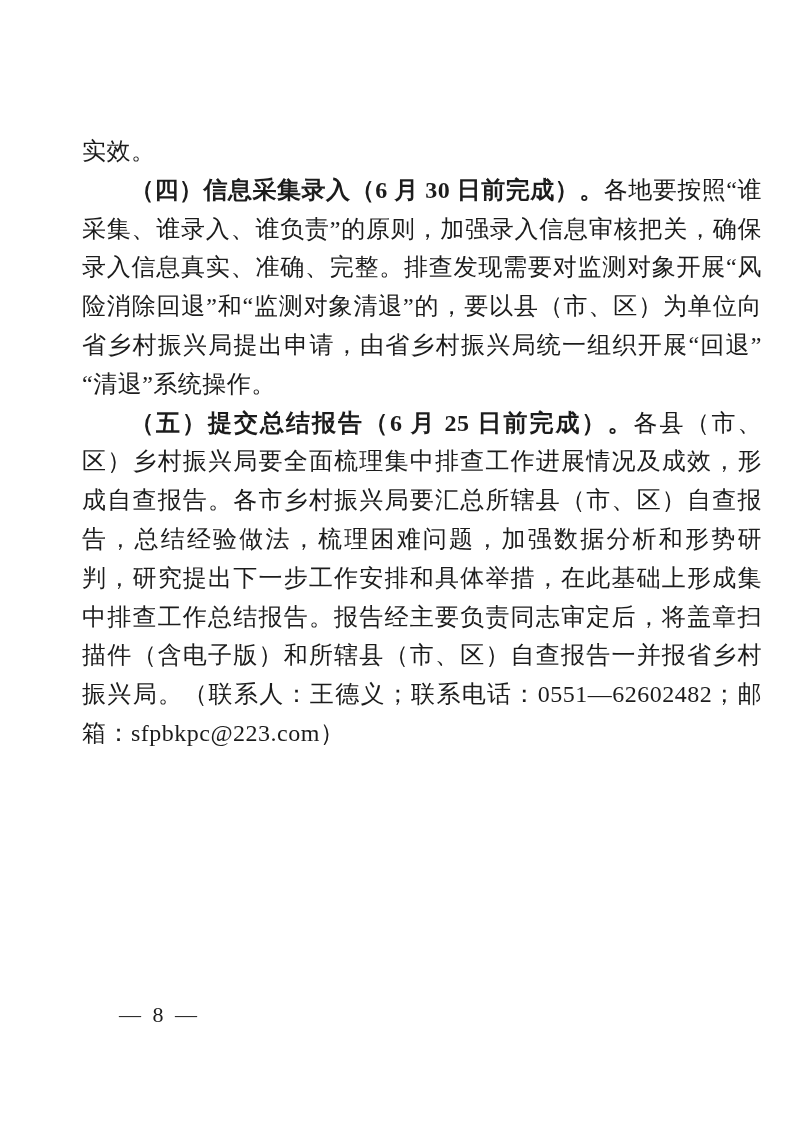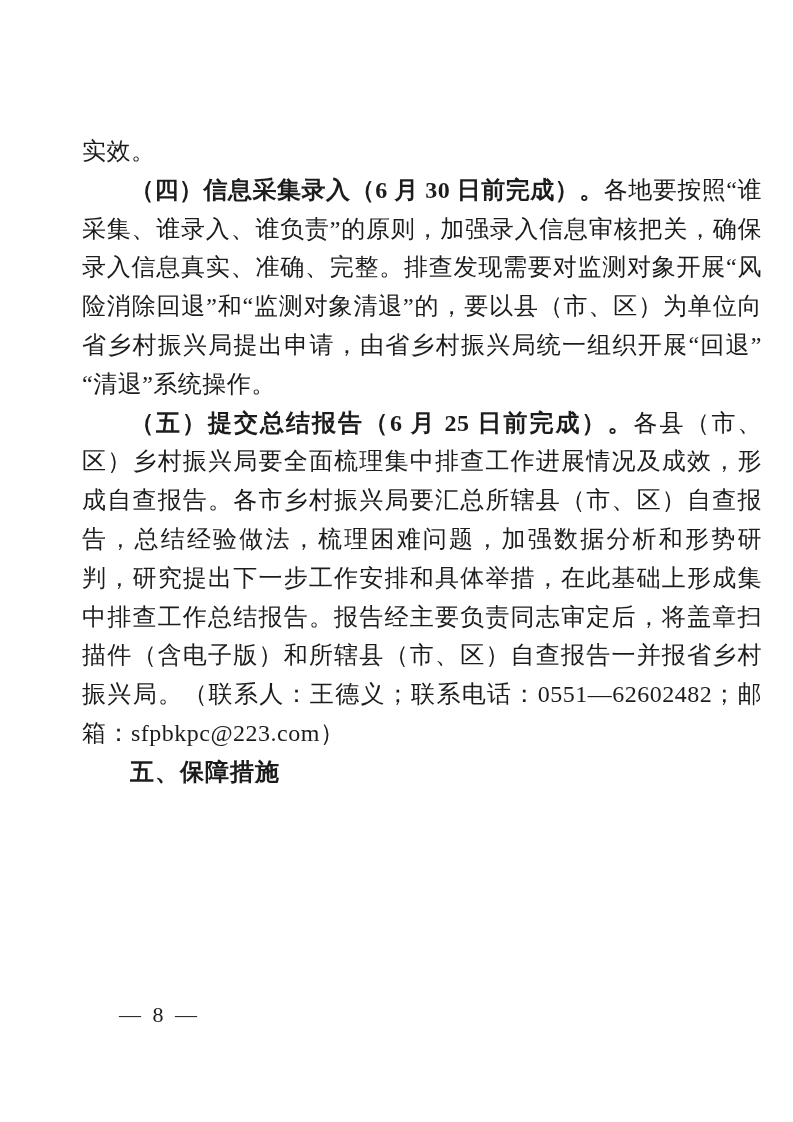--- a/index.html
+++ b/index.html
@@ -51,19 +51,18 @@
 
 <div class="page">
   <div class="content">
 
     <p class="noindent">实效。</p>
 
     <p class="para"><span class="lead">（四）信息采集录入（6 月 30 日前完成）。</span><span>各地要按照“谁采集、谁录入、谁负责”的原则，加强录入信息审核把关，确保录入信息真实、准确、完整。排查发现需要对监测对象开展“风险消除回退”和“监测对象清退”的，要以县（市、区）为单位向省乡村振兴局提出申请，由省乡村振兴局统一组织开展“回退”“清退”系统操作。</span></p>
 
     <p class="para"><span class="lead">（五）提交总结报告（6 月 25 日前完成）。</span><span>各县（市、区）乡村振兴局要全面梳理集中排查工作进展情况及成效，形成自查报告。各市乡村振兴局要汇总所辖县（市、区）自查报告，总结经验做法，梳理困难问题，加强数据分析和形势研判，研究提出下一步工作安排和具体举措，在此基础上形成集中排查工作总结报告。报告经主要负责同志审定后，将盖章扫描件（含电子版）和所辖县（市、区）自查报告一并报省乡村振兴局。（联系人：王德义；联系电话：0551—62602482；邮箱：sfpbkpc@223.com）</span></p>
 
-    <h2 class="heading">五、保障措施</h2>
 
 
   </div>
 
   <div class="footer">— 8 —</div>
 </div>
 
 </body></html>

